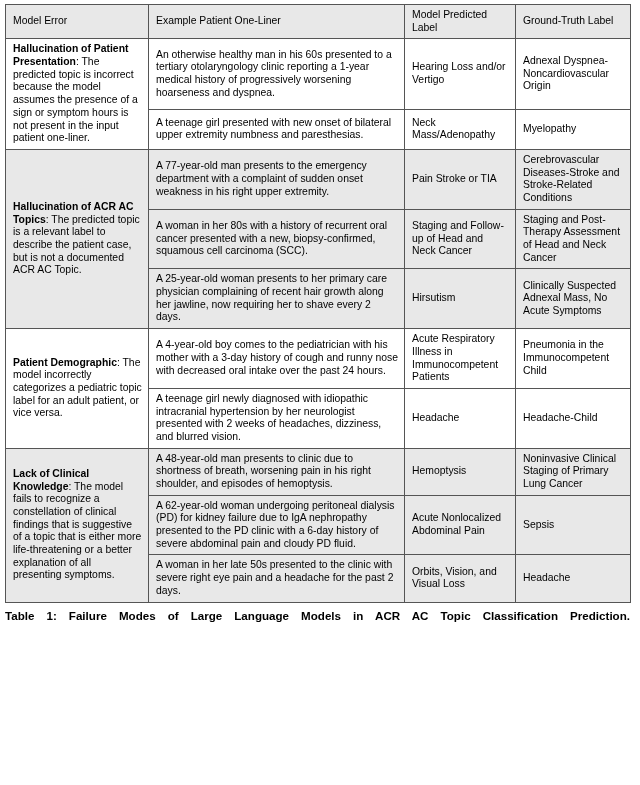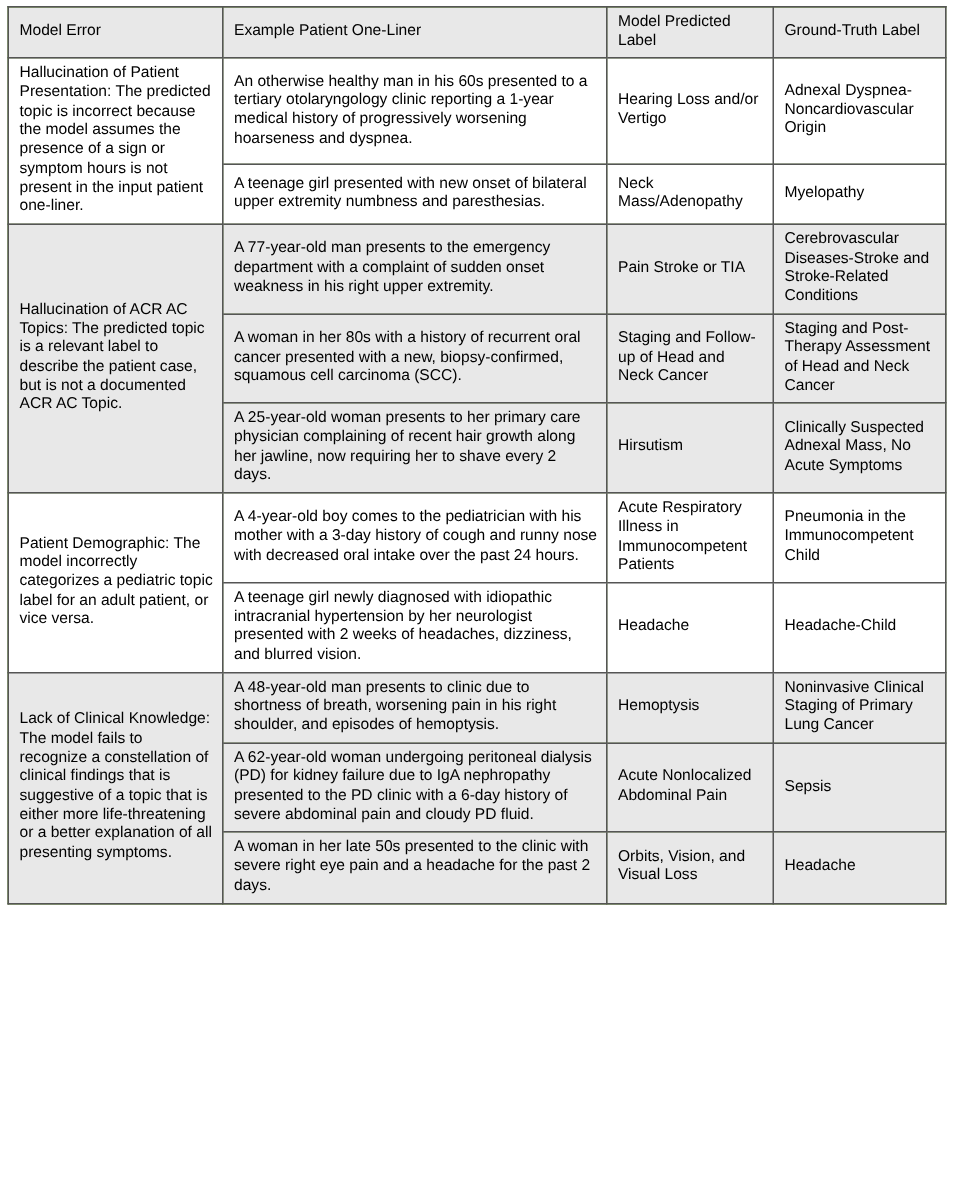--- a/index.html
+++ b/index.html
@@ -19,21 +19,21 @@
     position: relative;
     width: 640px;
     height: 785px;
     box-sizing: border-box;
     padding: 4px 5px 0 5px;
   }
   table.failure-table {
     border-collapse: collapse;
     width: 625px;
     table-layout: fixed;
-    background: #4d7c0f;
+    background: #a21caf;
   }
   table.failure-table col.c1 { width: 143px; }
   table.failure-table col.c2 { width: 256px; }
   table.failure-table col.c3 { width: 111px; }
   table.failure-table col.c4 { width: 115px; }
 
   table.failure-table td,
   table.failure-table th {
     border: 1px solid #555555;
     vertical-align: middle;
@@ -53,21 +53,21 @@
     line-height: 1.25;
     vertical-align: top;
   }
   td.err-cell {
     font-size: 10.4px;
     line-height: 1.33;
     vertical-align: middle;
     padding-left: 7px;
     padding-right: 7px;
   }
-  td.err-cell b { font-weight: normal; }
+  td.err-cell b { font-weight: bold; }
   td.oneliner {
     line-height: 1.30;
     vertical-align: middle;
   }
   td.label-cell {
     line-height: 1.30;
     vertical-align: middle;
   }
   tr.shaded td { background: #e8e8e8; }
   tr.plain td { background: #ffffff; }
@@ -159,14 +159,15 @@
           <td class="label-cell">Sepsis</td>
         </tr>
         <tr class="shaded">
           <td class="oneliner">A woman in her late 50s presented to the clinic with severe right eye pain and a headache for the past 2 days.</td>
           <td class="label-cell">Orbits, Vision, and Visual Loss</td>
           <td class="label-cell">Headache</td>
         </tr>
       </tbody>
   </table>
 
+  <div class="caption">Table 1: Failure Modes of Large Language Models in ACR AC Topic Classification Prediction.</div>
 
 </div>
 
 </body></html>

